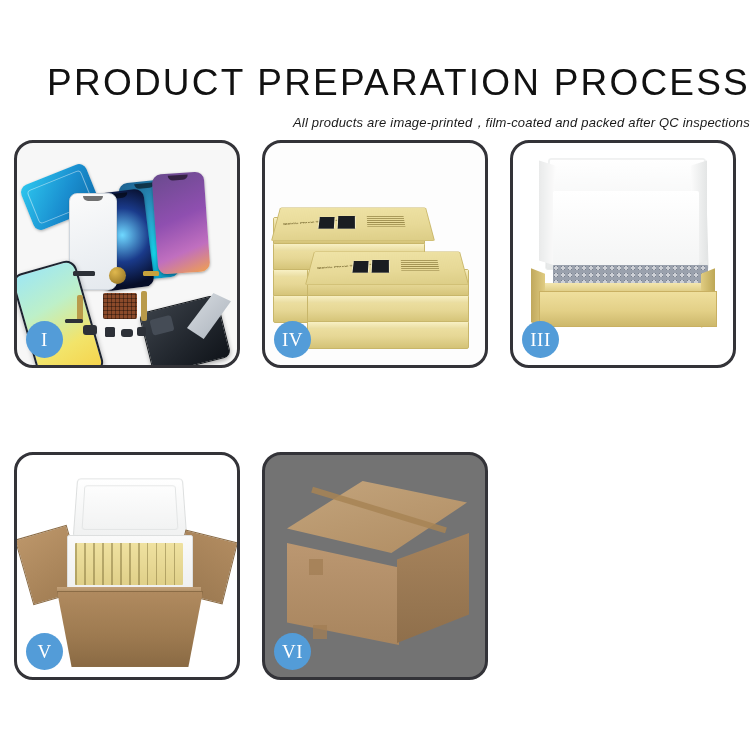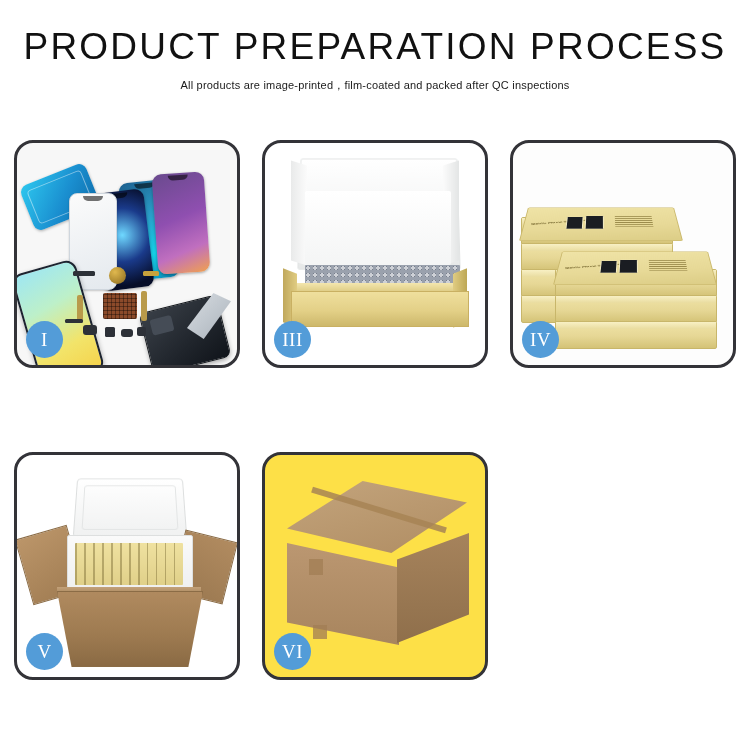--- a/index.html
+++ b/index.html
@@ -4,29 +4,30 @@
 <style>
   html,body{margin:0;padding:0;}
   body{
     width:750px;height:750px;background:#ffffff;
     font-family:"Liberation Sans","DejaVu Sans",sans-serif;
     overflow:hidden;position:relative;
   }
   .page{width:750px;height:750px;position:relative;box-sizing:border-box;}
 
   
-  .header{padding-top:28px;text-align:center;}
+  .header{padding-top:64px;text-align:right;}
   .title{
     font-size:37px;font-weight:500;color:#111;letter-spacing:2.2px;
     line-height:1.05;white-space:nowrap;
     font-family:"Liberation Sans","DejaVu Sans",sans-serif;
   }
   .subtitle{
-    margin-top:11px;font-size:11px;color:#1a1a1a;letter-spacing:.2px;
+    margin-top:11px;font-size:13px;color:#1a1a1a;letter-spacing:.2px;
     white-space:nowrap;
+    font-style:italic;
   }
 
   
   .grid{
     position:absolute;left:14px;top:140px;
     width:722px;
     display:grid;grid-template-columns:repeat(3,226px);
     grid-template-rows:228px 228px;
     column-gap:22px;row-gap:84px;
   }
@@ -214,21 +215,21 @@
   .flap-r{
     position:absolute;right:6px;top:80px;width:52px;height:62px;
     background:linear-gradient(200deg,#b18b60,#9a7850);
     border:1px solid #8b6c46;
     transform:rotate(14deg);
   }
   .rim5{position:absolute;left:40px;top:132px;width:144px;height:10px;
     background:linear-gradient(180deg,#c3a179,#9f7d52);}
 
   
-  .p6{background:#fde047;text-decoration:underline;}
+  .p6{background:#737373;text-decoration:underline;}
   .c6-top{
     position:absolute;left:22px;top:26px;width:180px;height:72px;
     background:linear-gradient(165deg,#c3a47c,#b08d63);
     clip-path:polygon(42% 0,100% 30%,58% 100%,0 66%);
   }
   .c6-seam{
     position:absolute;left:44px;top:52px;width:140px;height:6px;
     background:#a78455;transform:rotate(17deg);opacity:.85;
   }
   .c6-left{
@@ -283,81 +284,81 @@
         <div class="chip" style="left:88px;top:184px;width:10px;height:10px;"></div>
         <div class="chip" style="left:104px;top:186px;width:12px;height:8px;border-radius:3px;"></div>
         <div class="chip" style="left:120px;top:184px;width:9px;height:9px;border-radius:2px;"></div>
         <div class="chip" style="left:48px;top:176px;width:18px;height:4px;"></div>
         <div class="tool"></div>
       </div>
       <div class="badge">I</div>
     </div>
 
 
+    <div class="panel p4">
+      <div class="stage">
+        <div class="stack">
+
+          <div class="sbox" style="left:0;top:52px;">
+              <span class="edge"></span>
+            </div>
+          <div class="sbox" style="left:0;top:78px;">
+              <span class="edge"></span>
+            </div>
+          <div class="sbox" style="left:0;top:104px;">
+              <span class="edge"></span>
+            </div>
+          <div class="sbox" style="left:0;top:130px;">
+              <span class="edge"></span>
+            </div>
+
+          <div class="sbox" style="left:34px;top:104px;width:160px;">
+              <span class="edge"></span>
+            </div>
+          <div class="sbox" style="left:34px;top:130px;width:160px;">
+              <span class="edge"></span>
+            </div>
+          <div class="sbox" style="left:34px;top:156px;width:160px;">
+              <span class="edge"></span>
+            </div>
+
+          <div class="sb-lidtop" style="left:-2px;top:12px;">
+            <span class="lbl" style="left:7px;top:26px;">Mobile Phone Spare Parts</span>
+            <span class="scr" style="left:44px;top:18px;width:16px;height:22px;"></span>
+            <span class="scr" style="left:64px;top:16px;width:18px;height:24px;"></span>
+            <span class="lines" style="left:96px;top:16px;"></span>
+          </div>
+
+          <div class="sb-lidtop" style="left:32px;top:56px;">
+            <span class="lbl" style="left:7px;top:26px;">Mobile Phone Spare Parts</span>
+            <span class="scr" style="left:44px;top:18px;width:16px;height:22px;"></span>
+            <span class="scr" style="left:64px;top:16px;width:18px;height:24px;"></span>
+            <span class="lines" style="left:96px;top:16px;"></span>
+          </div>
+
+        </div>
+      </div>
+      <div class="badge">IV</div>
+    </div>
+
     <div class="panel p3">
       <div class="stage">
         <div class="b3-lid"></div>
         <div class="b3-lid-l"></div>
         <div class="b3-lid-r"></div>
         <div class="b3-foam"></div>
         <div class="b3-bubble"></div>
         <div class="b3-rim"></div>
         <div class="b3-sidel"></div>
         <div class="b3-sider"></div>
         <div class="b3-front"></div>
       </div>
       <div class="badge">III</div>
     </div>
 
-    <div class="panel p4">
-      <div class="stage">
-        <div class="stack">
-
-          <div class="sbox" style="left:0;top:52px;">
-              <span class="edge"></span>
-            </div>
-          <div class="sbox" style="left:0;top:78px;">
-              <span class="edge"></span>
-            </div>
-          <div class="sbox" style="left:0;top:104px;">
-              <span class="edge"></span>
-            </div>
-          <div class="sbox" style="left:0;top:130px;">
-              <span class="edge"></span>
-            </div>
-
-          <div class="sbox" style="left:34px;top:104px;width:160px;">
-              <span class="edge"></span>
-            </div>
-          <div class="sbox" style="left:34px;top:130px;width:160px;">
-              <span class="edge"></span>
-            </div>
-          <div class="sbox" style="left:34px;top:156px;width:160px;">
-              <span class="edge"></span>
-            </div>
-
-          <div class="sb-lidtop" style="left:-2px;top:12px;">
-            <span class="lbl" style="left:7px;top:26px;">Mobile Phone Spare Parts</span>
-            <span class="scr" style="left:44px;top:18px;width:16px;height:22px;"></span>
-            <span class="scr" style="left:64px;top:16px;width:18px;height:24px;"></span>
-            <span class="lines" style="left:96px;top:16px;"></span>
-          </div>
-
-          <div class="sb-lidtop" style="left:32px;top:56px;">
-            <span class="lbl" style="left:7px;top:26px;">Mobile Phone Spare Parts</span>
-            <span class="scr" style="left:44px;top:18px;width:16px;height:22px;"></span>
-            <span class="scr" style="left:64px;top:16px;width:18px;height:24px;"></span>
-            <span class="lines" style="left:96px;top:16px;"></span>
-          </div>
-
-        </div>
-      </div>
-      <div class="badge">IV</div>
-    </div>
-
     <div class="panel p5">
       <div class="stage">
         <div class="foam-lid"></div>
         <div class="flap-l"></div>
         <div class="flap-r"></div>
         <div class="foam-box"></div>
         <div class="yel-inner"></div>
         <div class="rim5"></div>
         <div class="carton-front"></div>
       </div>

